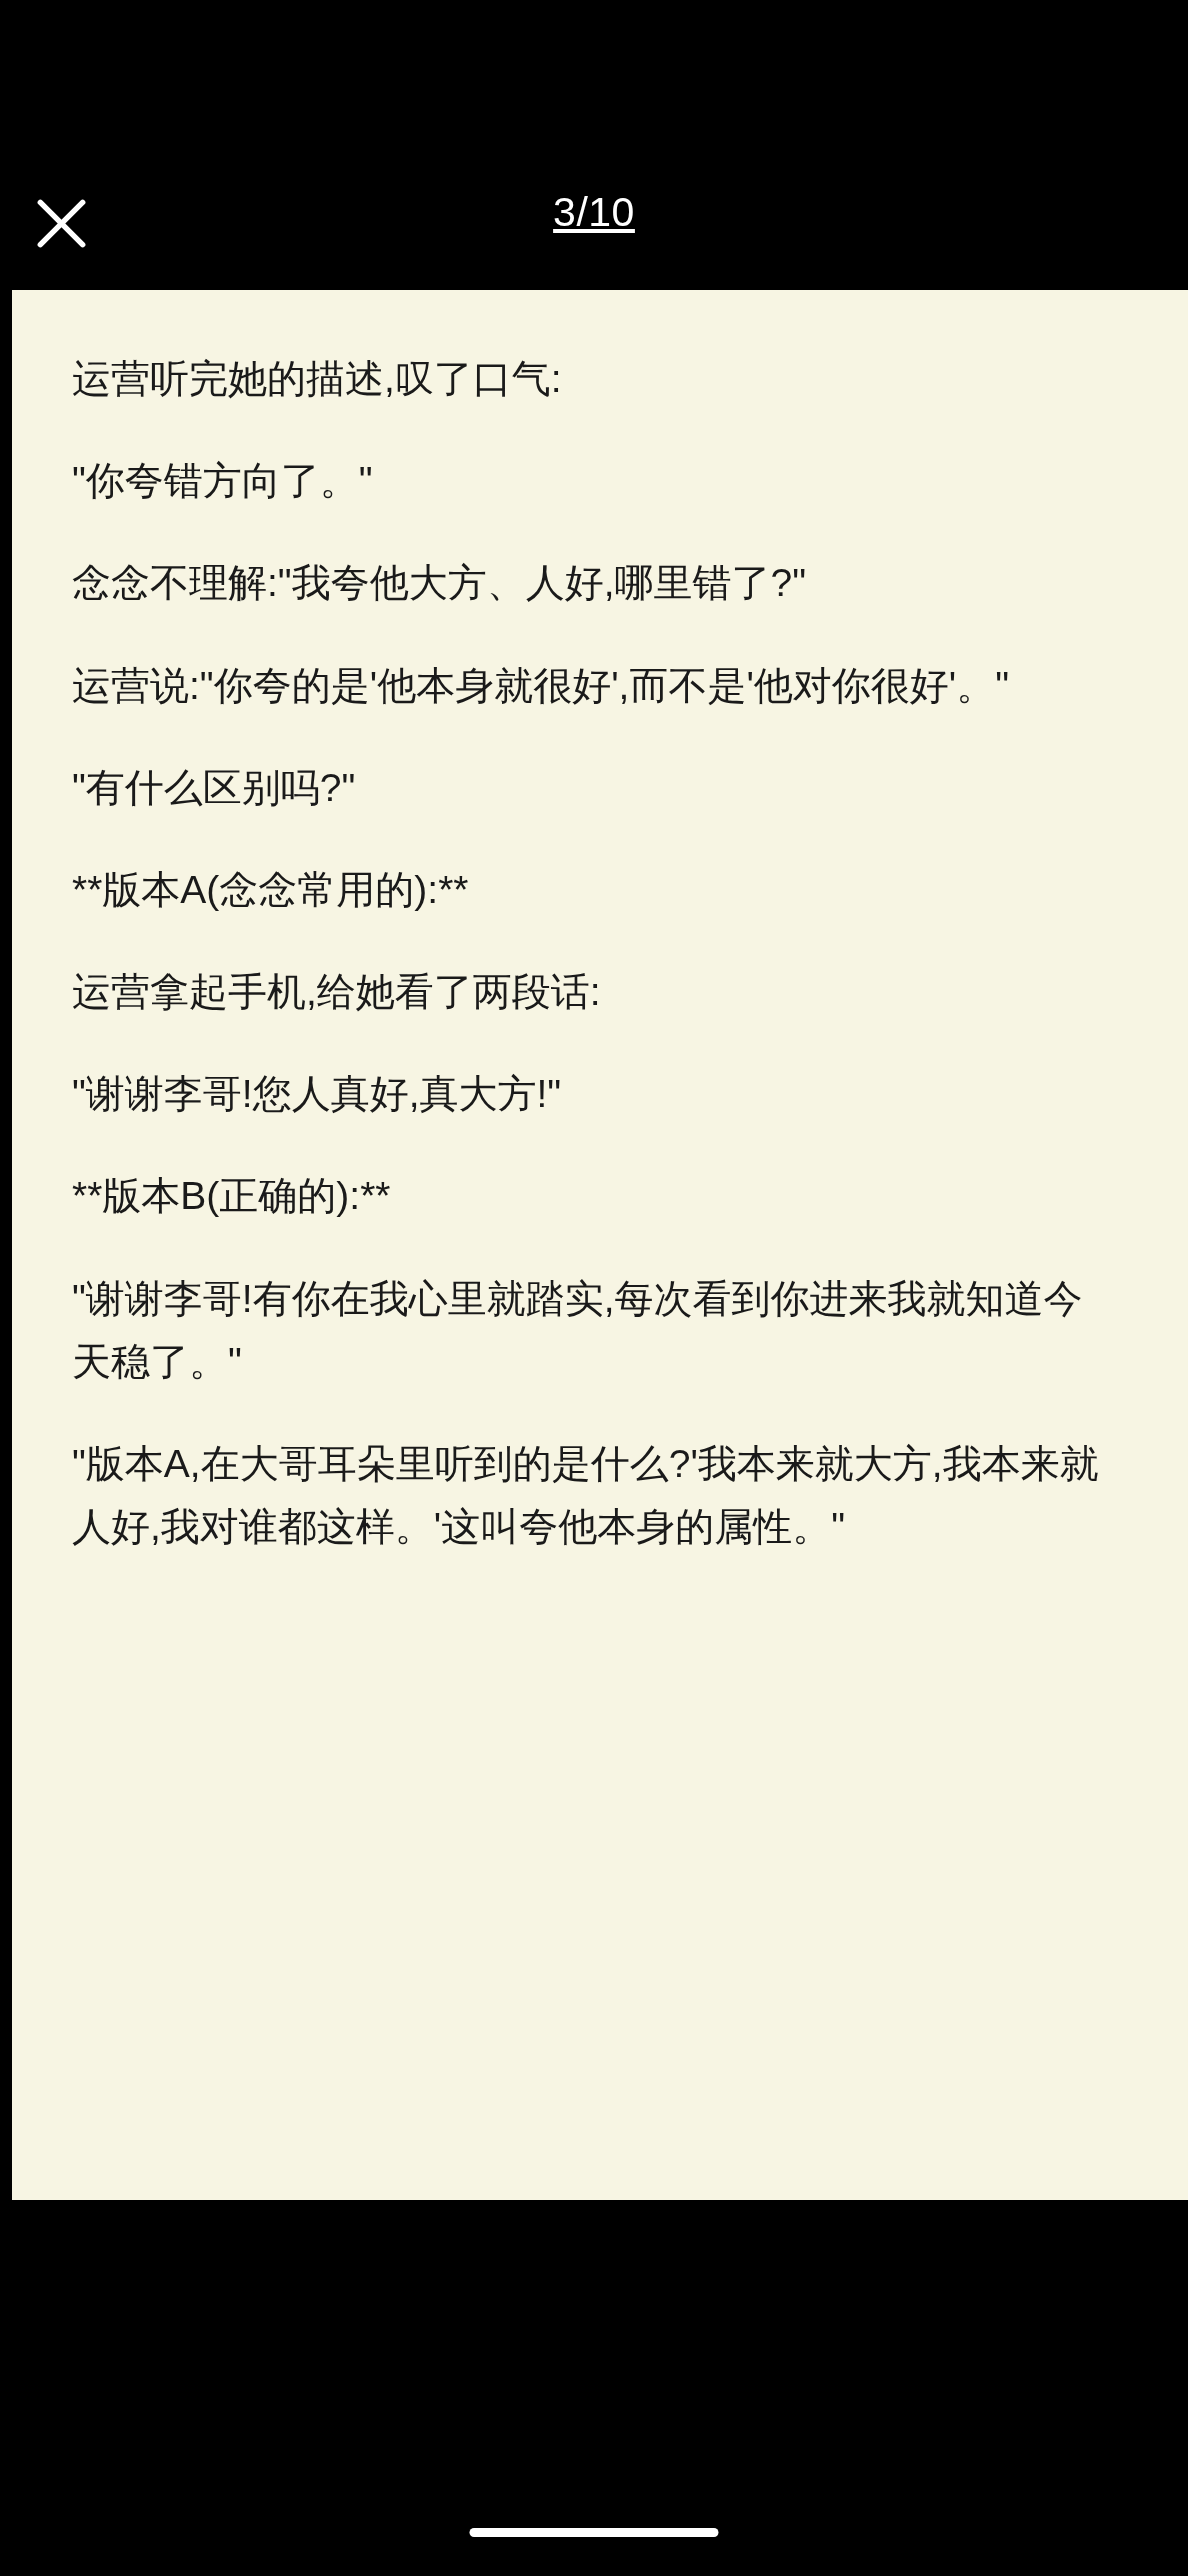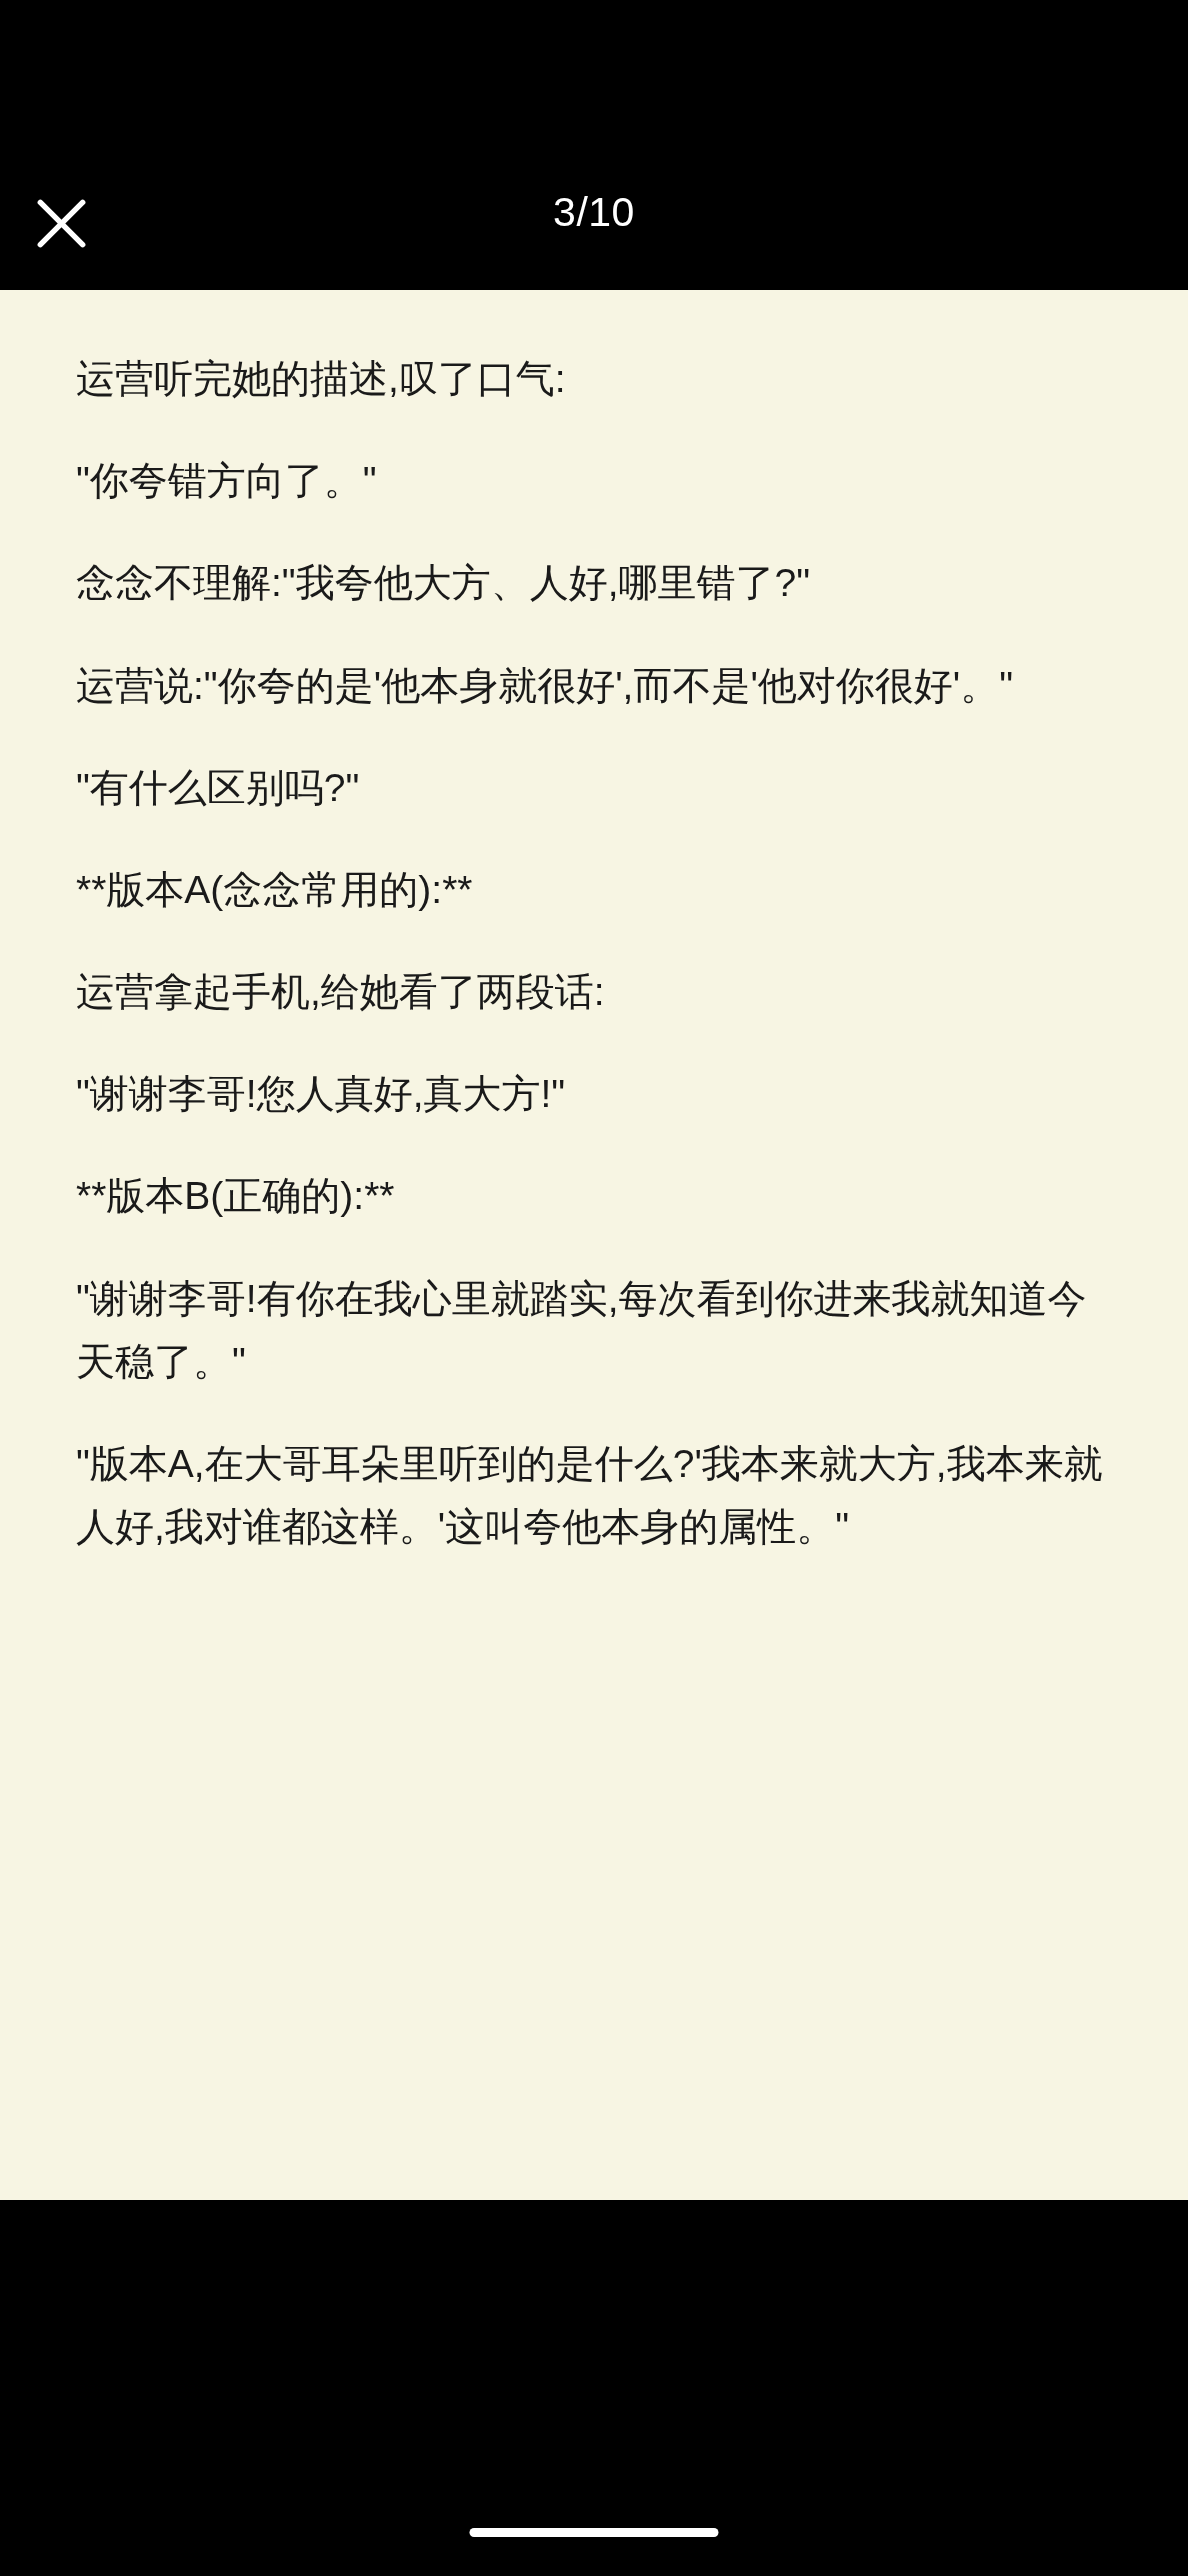--- a/index.html
+++ b/index.html
@@ -37,27 +37,29 @@
   .page-indicator {
     position: absolute;
     left: 0;
     right: 0;
     top: 189px;
     text-align: center;
     color: #ffffff;
     font-size: 41px;
     font-weight: 500;
     letter-spacing: 0.5px;
+    text-decoration: underline;
   }
   
   .content {
     flex: 1 1 auto;
     background: #f7f5e3;
-    padding: 57px 76px 37px 76px;
+    padding: 57px 76px 37px 60px;
     overflow: hidden;
+    margin-left: 12px;
   }
   .para {
     color: #1a1a1a;
     font-size: 39px;
     line-height: 1.62;
     margin-bottom: 39px;
     font-family: "Liberation Sans", sans-serif;
     word-break: break-word;
   }
   .para:last-child { margin-bottom: 0; }

